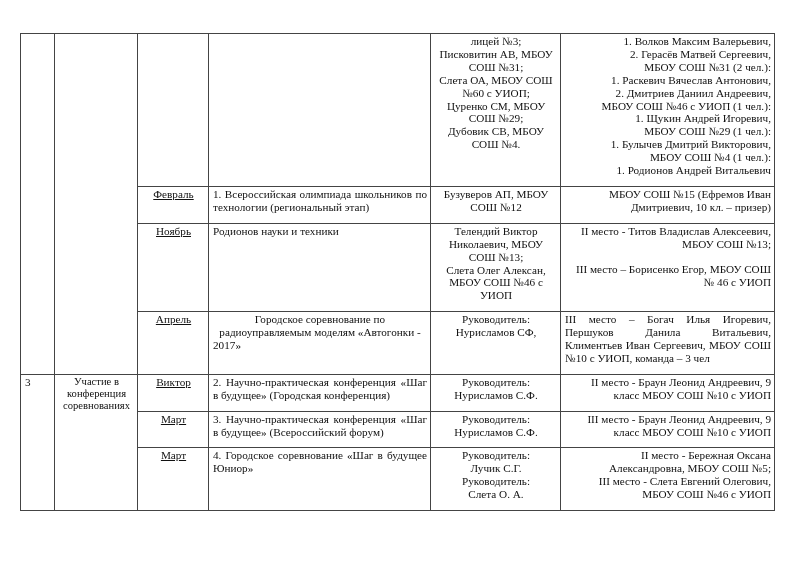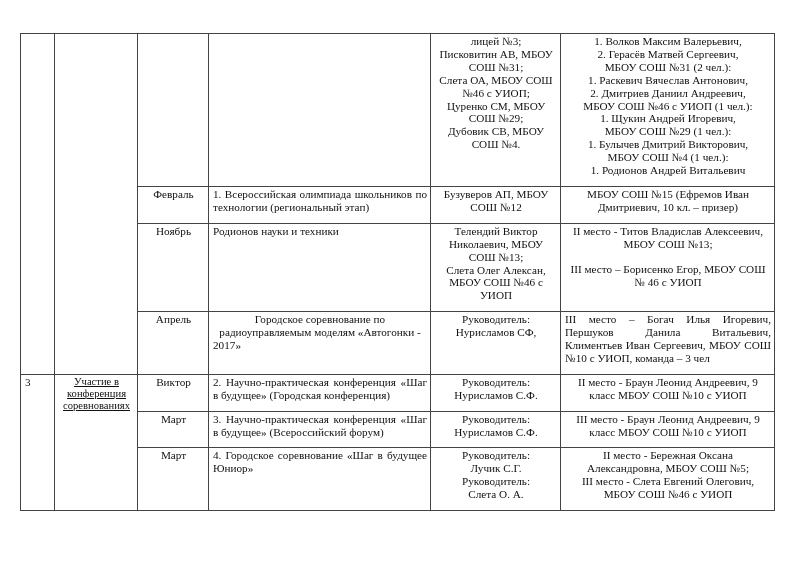--- a/index.html
+++ b/index.html
@@ -2,46 +2,46 @@
 <html><head>
 <meta charset="utf-8">
 <style>
   html, body { margin: 0; padding: 0; background: #ffffff; }
   body { width: 800px; height: 566px; position: relative; overflow: hidden;
          font-family: "Liberation Serif", serif; color: #111; }
   table.doc { position: absolute; left: 20px; top: 33px; border-collapse: collapse;
               table-layout: fixed; width: 749px; font-size: 11.2px; line-height: 12.9px; }
   table.doc td { border: 1.3px solid #444; vertical-align: top; padding: 1px 3px 9px 4px; }
   td.c-num { width: 26px; text-align: left; padding-left: 8px; }
-  td.c-dir { width: 75px; text-align: center; font-size: 10.6px; line-height: 12px; text-decoration: underline; }
-  td.c-month { width: 63px; text-align: center; }
+  td.c-dir { width: 75px; text-align: center; font-size: 10.6px; line-height: 12px; }
+  td.c-month { width: 63px; text-align: center; text-decoration: underline; }
   td.c-event { width: 214px; text-align: justify; text-align-last: left; margin-top: 48px; }
   td.c-lead { width: 122px; text-align: center; }
-  td.c-result { width: 206px; text-align: center; }
+  td.c-result { width: 206px; text-align: right; }
   .line { display: block; }
   b { font-weight: normal; }
   .spacer { display: block; height: 12.9px; }
 </style>
 </head>
 <body>
 
 <table class="doc">
   <tbody>
 
     <tr style="height:146px">
       <td class="c-num" rowspan="4"></td>
       <td class="c-dir" rowspan="4"></td>
       <td class="c-month"></td>
       <td class="c-event"></td>
       <td class="c-lead">
         <span class="line">лицей №3;</span>
         <span class="line">Писковитин АВ, МБОУ</span>
         <span class="line">СОШ №31;</span>
         <span class="line">Слета ОА, МБОУ СОШ</span>
-        <span class="line">№46 с УИОП;</span>
+        <span class="line">№60 с УИОП;</span>
         <span class="line">Цуренко СМ, МБОУ</span>
         <span class="line">СОШ №29;</span>
         <span class="line">Дубовик СВ, МБОУ</span>
         <span class="line">СОШ №4.</span>
       </td>
       <td class="c-result">
         <span class="line">1. Волков Максим Валерьевич,</span>
         <span class="line">2. Герасёв Матвей Сергеевич,</span>
         <span class="line">МБОУ СОШ №31 (2 чел.):</span>
         <span class="line">1. Раскевич Вячеслав Антонович,</span>

